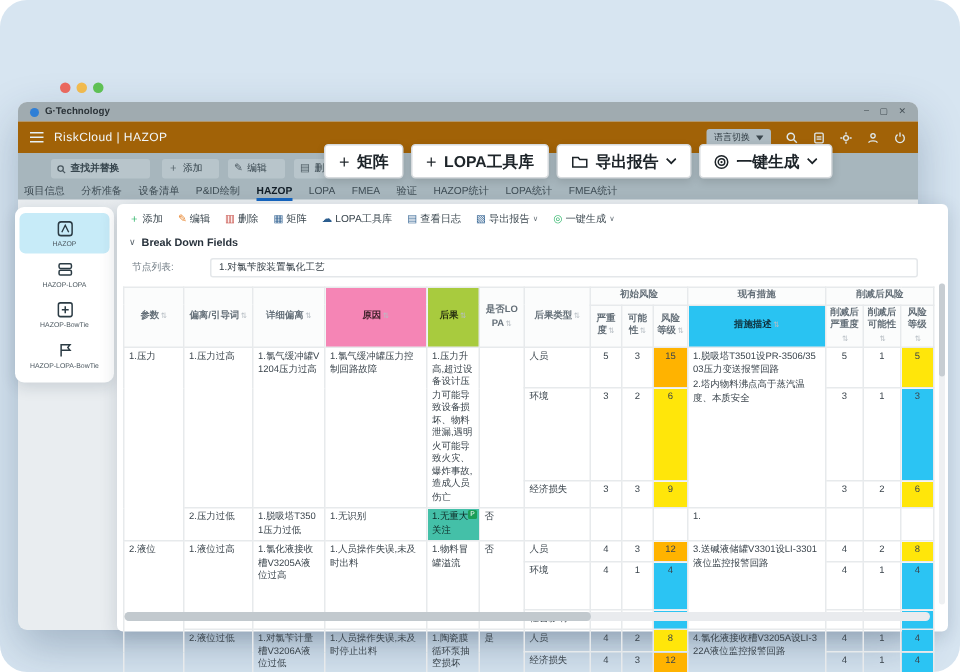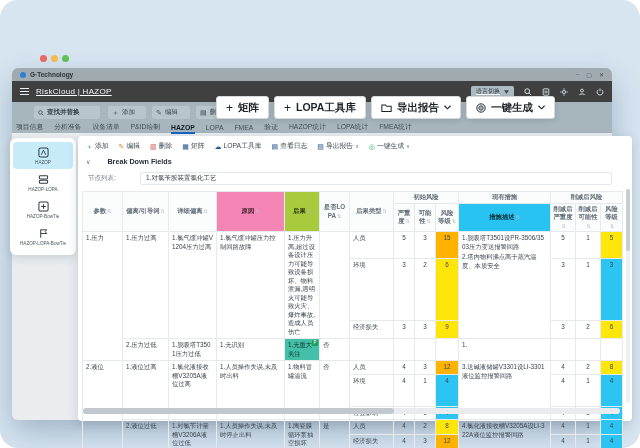--- a/index.html
+++ b/index.html
@@ -10,21 +10,21 @@
   .dots { position:absolute; left:40px; top:55px; display:flex; gap:4px; }
   .dots span { width:7px; height:7px; border-radius:50%; display:block; }
 
   
   .window { position:absolute; left:12px; top:68px; width:600px; height:352px; background:#e9edf0; border-radius:6px; box-shadow:0 12px 30px rgba(25,55,85,.28); }
   .titlebar { height:13px; background:#a0abb0; border-radius:6px 6px 0 0; display:flex; align-items:center; padding:0 8px; }
   .logo-dot { width:6px; height:6px; border-radius:50%; background:#2f7fd6; margin-right:4px; }
   .titlebar .t { font-size:6.5px; color:#2c3439; font-weight:bold; }
   .winctl { margin-left:auto; display:flex; gap:7px; font-size:6px; color:#455056; }
 
-  .appbar { height:21px; background:#404040; display:flex; align-items:center; padding:0 8px; color:#fff;text-decoration:underline; }
+  .appbar { height:21px; background:#a16207; display:flex; align-items:center; padding:0 8px; color:#fff; }
   .burger { width:9px; margin-right:7px; display:flex; flex-direction:column; gap:1.5px; cursor:pointer; }
   .burger i { display:block; height:1.3px; background:#e8f1f5; }
   .appbar .at { font-size:8px; letter-spacing:.3px; color:#f2f7fa; }
   .appbar .right { margin-left:auto; display:flex; align-items:center; gap:9px; }
   .langdd { background:#aebbc2; color:#2f3b42; font-size:6px; height:12px; display:flex; align-items:center; gap:4px; padding:0 5px; border-radius:2px; }
   .abicon { width:9px; height:9px; display:flex; align-items:center; justify-content:center; }
   .abicon svg { display:block; }
 
   
   .band { position:absolute; left:0; top:34px; width:600px; height:31px; background:#a7b6bd; }
@@ -49,21 +49,21 @@
   .sitem.active { background:#c7ebf8; }
   .sitem .slabel { font-size:4.6px; color:#4a565e; text-align:center; line-height:1.1; }
   .sitem svg { display:block; }
 
   
   .panel { position:absolute; left:78px; top:136px; width:554px; height:285px; background:#fff; border-radius:4px; box-shadow:0 3px 12px rgba(20,40,60,.16); }
   .ptoolbar { display:flex; align-items:center; gap:10px; padding:5px 8px 3px 8px; }
   .pt-item { display:flex; align-items:center; gap:2px; font-size:6.8px; color:#3c4850; cursor:pointer; white-space:nowrap; }
   .pt-ic { font-size:7px; line-height:1; }
   .pt-caret { font-size:5px; color:#6a747c; }
-  .section { display:flex; align-items:center; gap:17px; padding:3px 8px; font-size:7.2px; color:#27313b; font-weight:bold; }
+  .section { display:flex; align-items:center; gap:4px; padding:3px 8px; font-size:7.2px; color:#27313b; font-weight:bold; }
   .section .chev { font-size:6px; color:#5a646c; font-weight:normal; }
   .noderow { display:flex; align-items:center; padding:3px 8px 5px 10px; }
   .noderow .nlabel { font-size:6.5px; color:#717c85; width:52px; }
   .noderow .nval { width:472px; height:13px; border:1px solid #e4e7ea; border-radius:2px; font-size:6.5px; color:#323c44; display:flex; align-items:center; padding:0 5px; }
 
   .tablewrap { position:relative; margin:1px 10px 0 4px; }
   table { border-collapse:collapse; table-layout:fixed; width:540px; }
   th, td { border:1px solid #e7eaec; font-size:6.3px; color:#3a444c; padding:2px 3px; vertical-align:top; overflow:hidden; line-height:1.35; word-break:break-all; }
   thead th { background:#fbfcfc; color:#636e77; font-weight:bold; text-align:center; vertical-align:middle; padding:1px 2px; }
   th.bg-pink { background:#f585b5; color:#45242f; }

